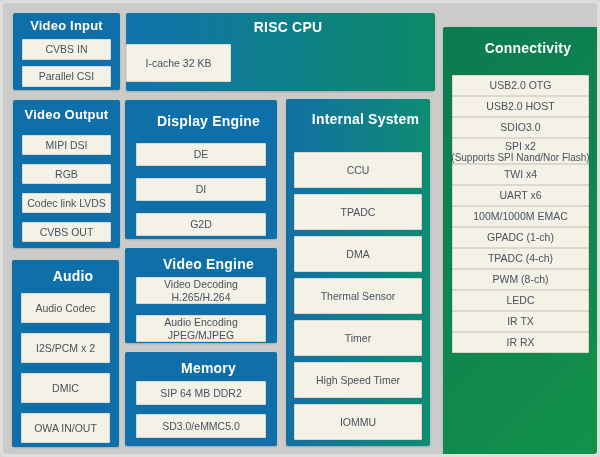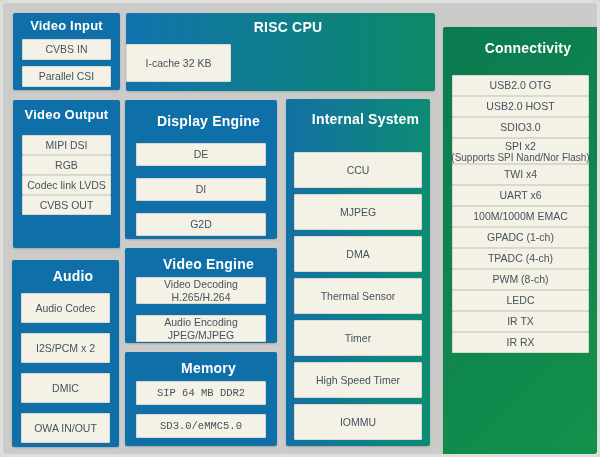--- a/index.html
+++ b/index.html
@@ -47,41 +47,41 @@
   .b-video-input .items{margin:5px 9px 0;gap:6px;}
   .b-video-input .chip-box{height:21px;}
 
   .b-risc{left:123px;top:10px;width:309px;height:78px;}
   .b-risc .blk-title{margin-top:5px;}
   .b-risc .items-row{margin-top:8px;gap:40px;}
   .b-risc .chip-box{width:105px;height:38px;}
 
   .b-video-output{left:10px;top:97px;width:107px;height:148px;}
   .b-video-output .blk-title{margin-top:7px;}
-  .b-video-output .items{margin:12px 9px 0;}
+  .b-video-output .items{margin:12px 9px 0;gap:9px;}
   .b-video-output .chip-box{height:20px;}
 
   .b-display{left:122px;top:97px;width:152px;height:139px;}
   .b-display .blk-title{margin-top:12px;}
   .b-display .items{margin:13px 11px 0;gap:12px;}
   .b-display .chip-box{height:23px;}
 
   .b-audio{left:9px;top:257px;width:107px;height:187px;}
   .b-audio .blk-title{margin-top:7px;}
   .b-audio .items{margin:8px 9px 0;gap:10px;}
   .b-audio .chip-box{height:30px;}
 
   .b-vengine{left:122px;top:245px;width:152px;height:95px;}
   .b-vengine .blk-title{margin-top:7px;}
   .b-vengine .items{margin:4px 11px 0;gap:11px;}
   .b-vengine .chip-box{height:27px;}
 
   .b-memory{left:122px;top:349px;width:152px;height:94px;}
   .b-memory .blk-title{margin-top:7px;}
-  .b-memory .items{margin:4px 11px 8px;gap:9px;font-family:Liberation Mono, monospace;}
+  .b-memory .items{margin:4px 11px 8px;gap:9px;}
   .b-memory .chip-box{height:24px;}
 
   .b-internal{left:283px;top:96px;width:144px;height:347px;}
   .b-internal .blk-title{margin-top:11px;}
   .b-internal .items{margin:24px 8px 0;gap:6px;}
   .b-internal .chip-box{height:36px;}
 
   .b-conn{left:440px;top:24px;width:155px;height:434px;}
   .b-conn .blk-title{margin-top:12px;}
   .b-conn .items{margin:18px 9px 0;}
@@ -201,21 +201,21 @@
   </div>
 
   <div class="blk blk-internal b-internal">
     <div class="blk-title big">Internal System</div>
     <div class="items">
 
     <div class="chip-box">
           <div class="box-line">CCU</div>
         </div>
         <div class="chip-box">
-          <div class="box-line">MJPEG</div>
+          <div class="box-line">TPADC</div>
         </div>
         <div class="chip-box">
           <div class="box-line">DMA</div>
         </div>
         <div class="chip-box">
           <div class="box-line">Thermal Sensor</div>
         </div>
         <div class="chip-box">
           <div class="box-line">Timer</div>
         </div>

